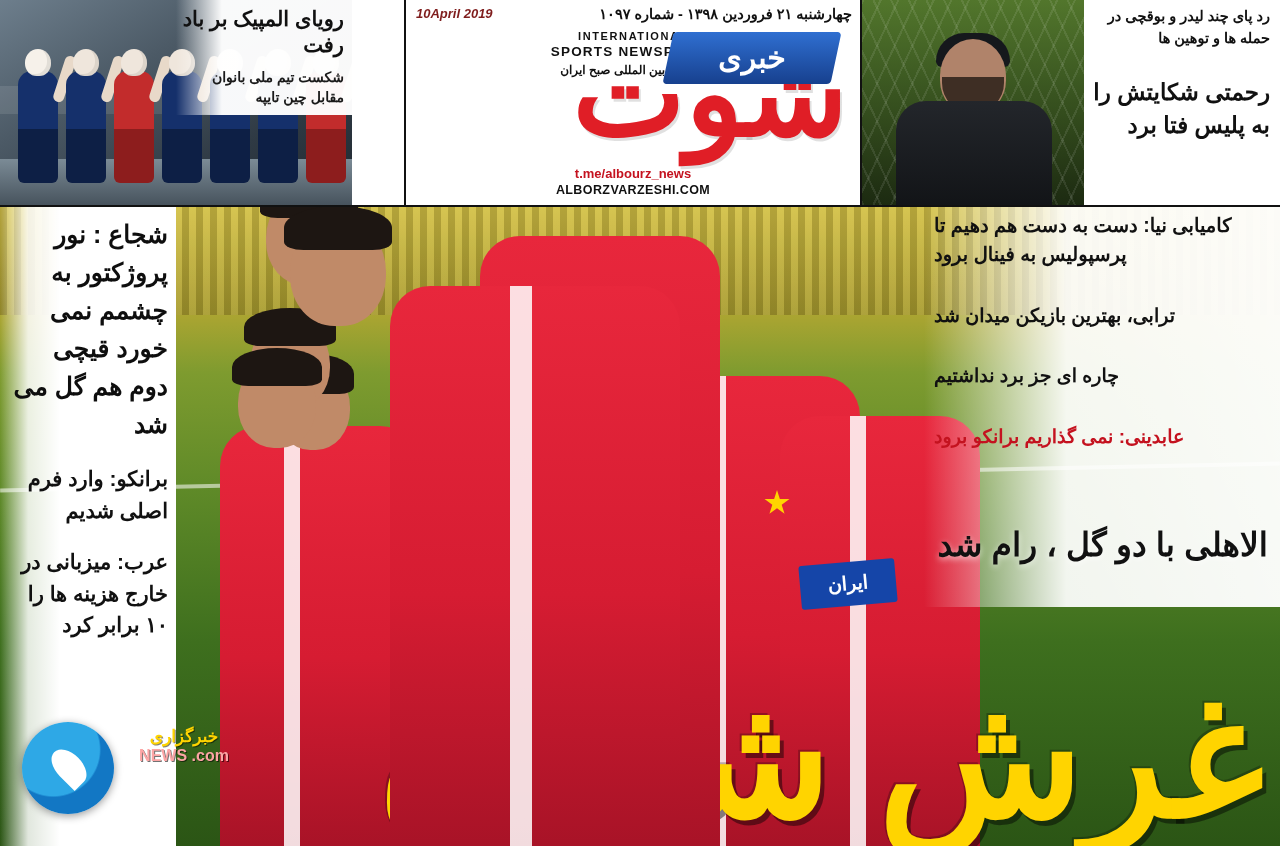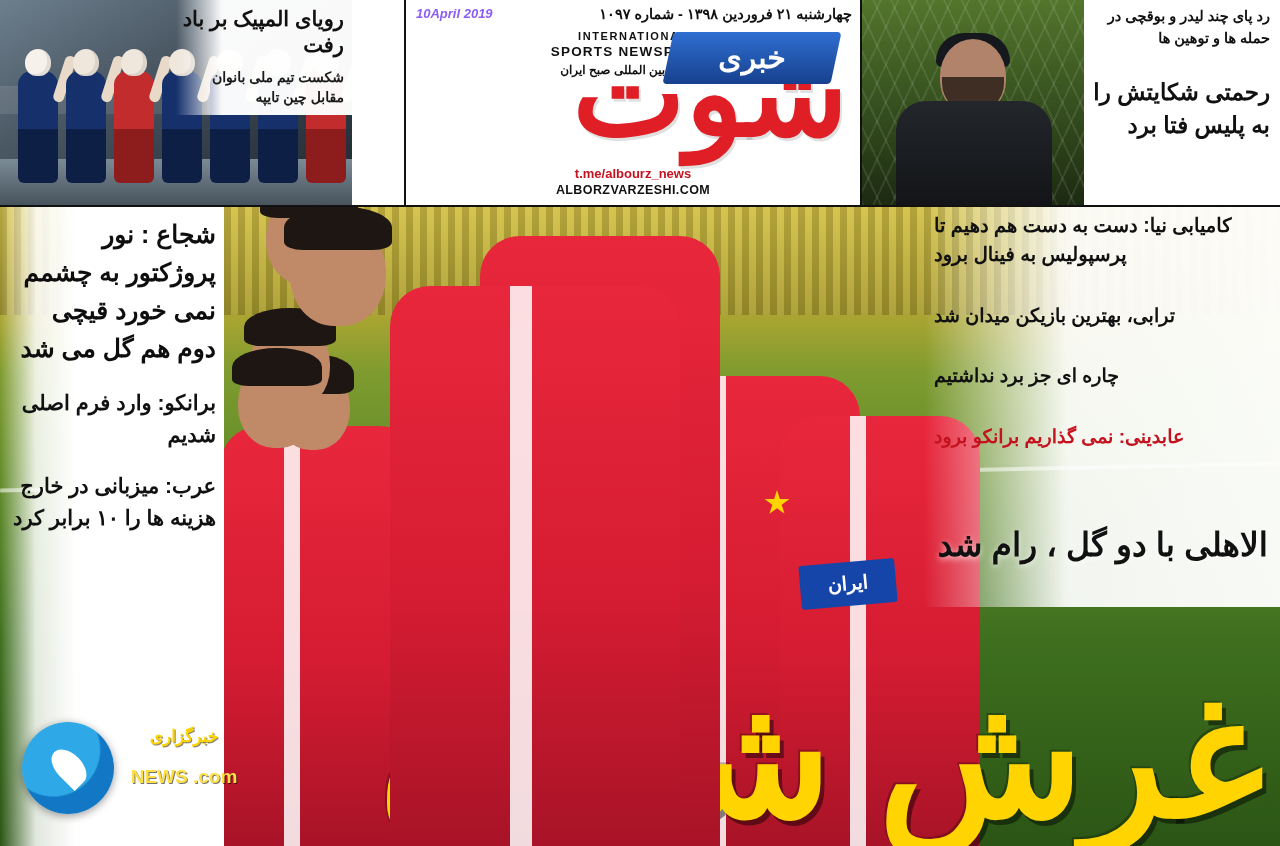--- a/index.html
+++ b/index.html
@@ -118,21 +118,21 @@
     font-weight: bold;
     color: #111;
     direction: rtl;
   }
   .mh-dateline-en {
     position: absolute;
     top: 6px; left: 10px;
     font-size: 13px;
     font-weight: bold;
     font-style: italic;
-    color: #8b5cf6;
+    color: #7f1d1d;
     direction: ltr;
   }
   .mh-en-block {
     position: absolute;
     top: 30px; left: 50%;
     transform: translateX(-50%);
     text-align: center;
     line-height: 1.25;
   }
   .mh-en1 { font-size: 11px; letter-spacing: 1.6px; color:#111; font-weight:600;}
@@ -367,21 +367,21 @@
     left: 584px; bottom: 330px;
     width: 26px; height: 26px;
     background: #ffd400;
     clip-path: polygon(50% 0%, 61% 35%, 98% 35%, 68% 57%, 79% 91%, 50% 70%, 21% 91%, 32% 57%, 2% 35%, 39% 35%);
   }
 
   
   .left-col {
     position: absolute;
     top: 0; left: 0;
-    width: 224px;
+    width: 176px;
     height: 639px;
     padding: 8px 8px 0 8px;
     direction: rtl;
     text-align: right;
     color: #111;
     background: linear-gradient(90deg, rgba(255,255,255,0.0) 0%, rgba(255,255,255,0.86) 16%, #ffffff 34%);
   }
   .lc-big {
     font-size: 25px;
     font-weight: bold;
@@ -498,26 +498,25 @@
     margin-top: 3px;
     font-size: 27px;
     font-weight: bold;
     letter-spacing: 0.5px;
     color: #ffffff;
     direction: ltr;
     text-shadow: 1px 2px 0 rgba(0,0,0,0.55);
   }
   .wm-en2 {
     display: block;
-    font-size: 19px;
-    font-weight: bold;
-    color: #fde047;
+    font-size: 16px;
+    font-weight: bold;
+    color: #fca5a5;
     direction: ltr;
     text-shadow: 1px 1px 0 rgba(0,0,0,0.55);
-    margin-top: 19px;
   }
 </style>
 </head>
 <body>
 
 <div id="page">
 
   <div class="topbar">
 
     <div class="top-photo">

